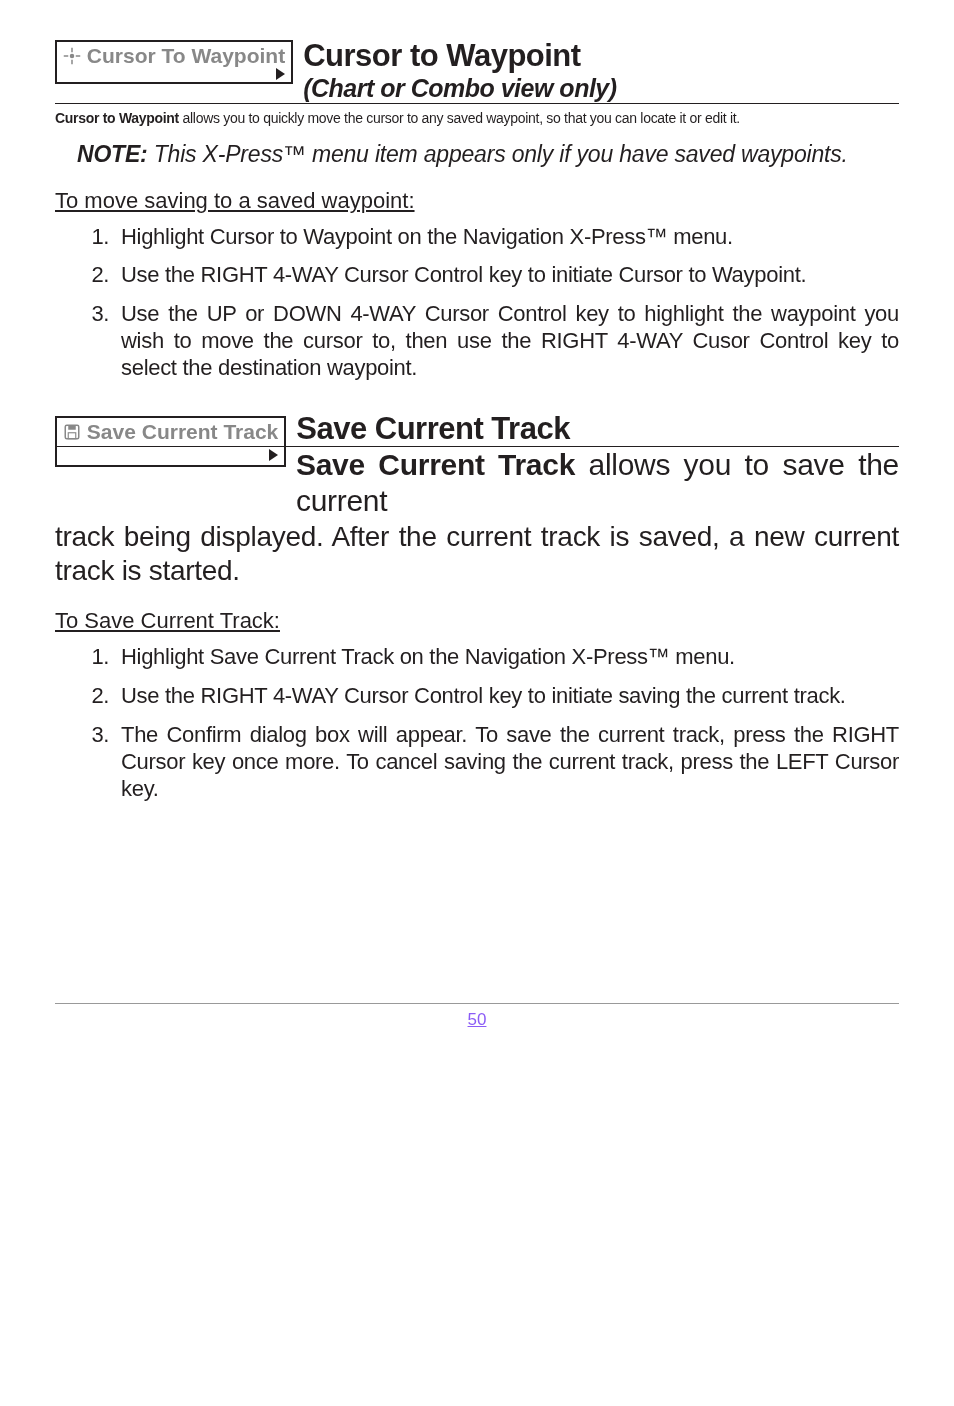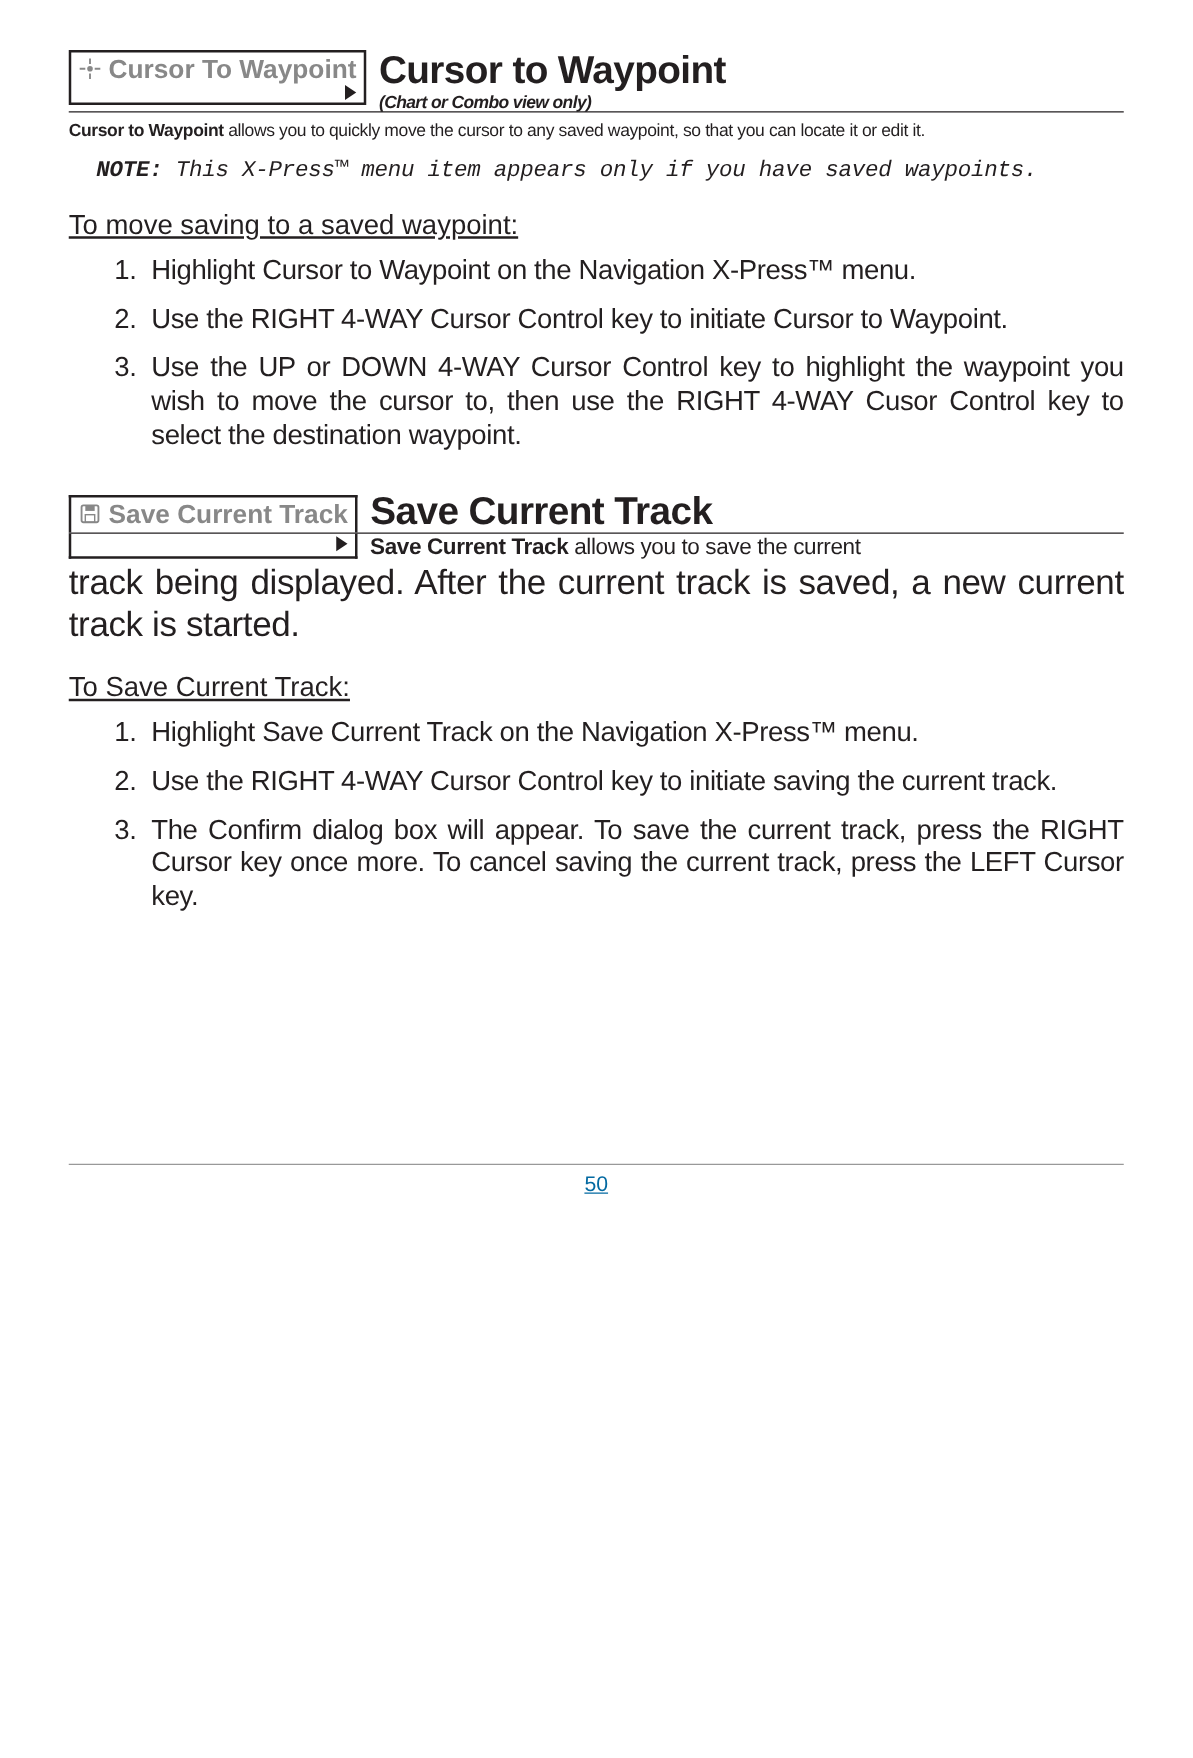--- a/index.html
+++ b/index.html
@@ -55,39 +55,39 @@
   .section-title {
     font-family: "Arial Black", "Helvetica Neue", sans-serif;
     font-weight: 900;
     font-size: 31px;
     line-height: 1.05;
     letter-spacing: -0.5px;
   }
   .section-subtitle {
     font-style: italic;
     font-weight: bold;
-    font-size: 14px;
+    font-size: 25px;
     line-height: 1.2;
     font-family: "Helvetica Neue", Arial, sans-serif;
     letter-spacing: -0.5px;
   }
   .body-text {
     font-size: 14px;
     line-height: 1.22;
     text-align: justify;
     margin: 0 0 14px 0;
     font-family: "Helvetica Neue", Arial, sans-serif;
     letter-spacing: -0.3px;
   }
   .note {
     font-style: italic;
-    font-size: 18px;
+    font-size: 23px;
     margin: 0 0 20px 0;
     padding-left: 22px;
-    font-family: Liberation Mono, monospace;
+    font-family: Liberation Sans, sans-serif;
     letter-spacing: -0.2px;
   }
   .subheading {
     font-size: 22px;
     text-decoration: underline;
     margin: 0 0 10px 0;
     font-family: "Helvetica Neue", Arial, sans-serif;
   }
   ol.steps {
     margin: 0 0 30px 0;
@@ -136,42 +136,42 @@
   .section2-arrow-box {
     border: 2px solid #231f20;
     border-top: none;
     display: flex;
     justify-content: flex-end;
     padding: 2px 6px 4px 0;
     flex-shrink: 0;
   }
   .section2-body-first {
     padding-left: 10px;
-    font-size: 18px;
+    font-size: 30px;
     line-height: 1.22;
     font-family: "Helvetica Neue", Arial, sans-serif;
     letter-spacing: -0.3px;
     flex: 1;
     text-align: justify;
   }
   .section2-body-rest {
     font-size: 28px;
     line-height: 1.22;
     text-align: justify;
     margin: 0 0 20px 0;
     font-family: "Helvetica Neue", Arial, sans-serif;
     letter-spacing: -0.3px;
   }
   .footer {
     border-top: 1px solid #999;
     text-align: center;
     font-size: 17px;
     padding: 6px 0;
     margin: 200px 55px 0 55px;
-    color: #0369a1;
+    color: #8b5cf6;
     font-family: "Helvetica Neue", Arial, sans-serif;
     text-decoration: underline;
   }
   .menu-box-top.sz1 { font-size: 21px; }
   .icon-svg { width: 18px; height: 18px; vertical-align: -2px; }
 </style>
 </head>
 <body>
 
 <div class="page">

